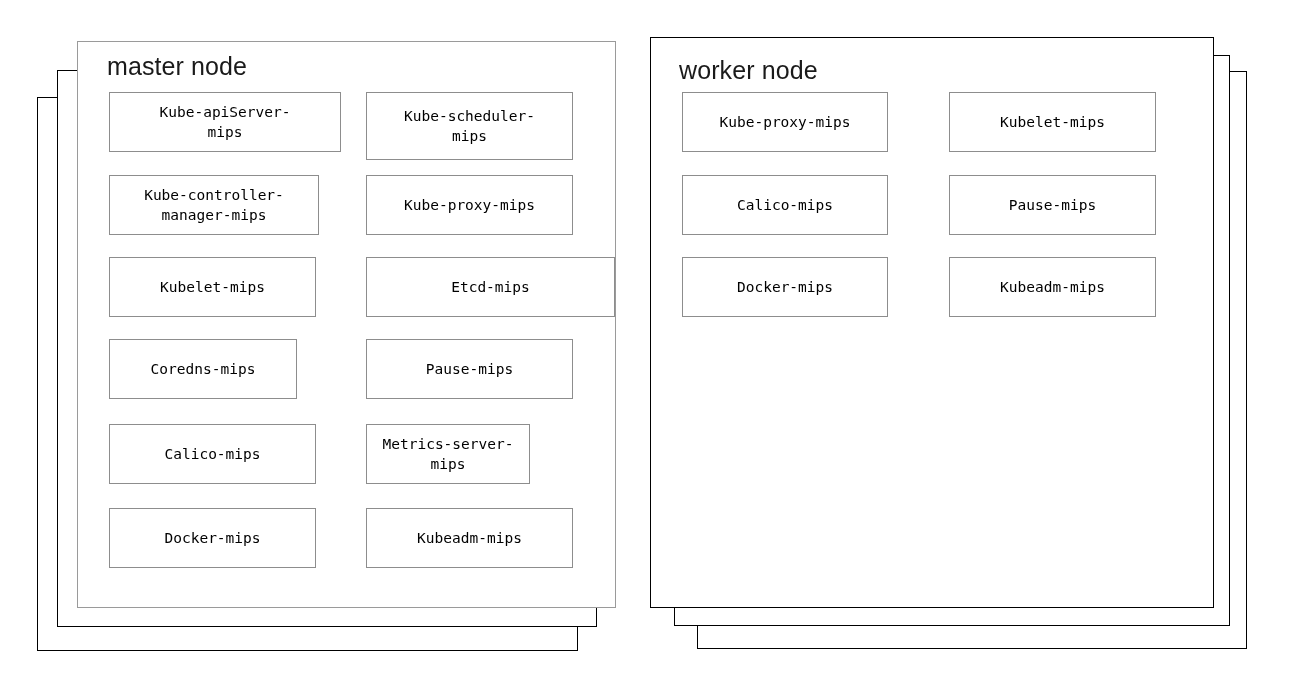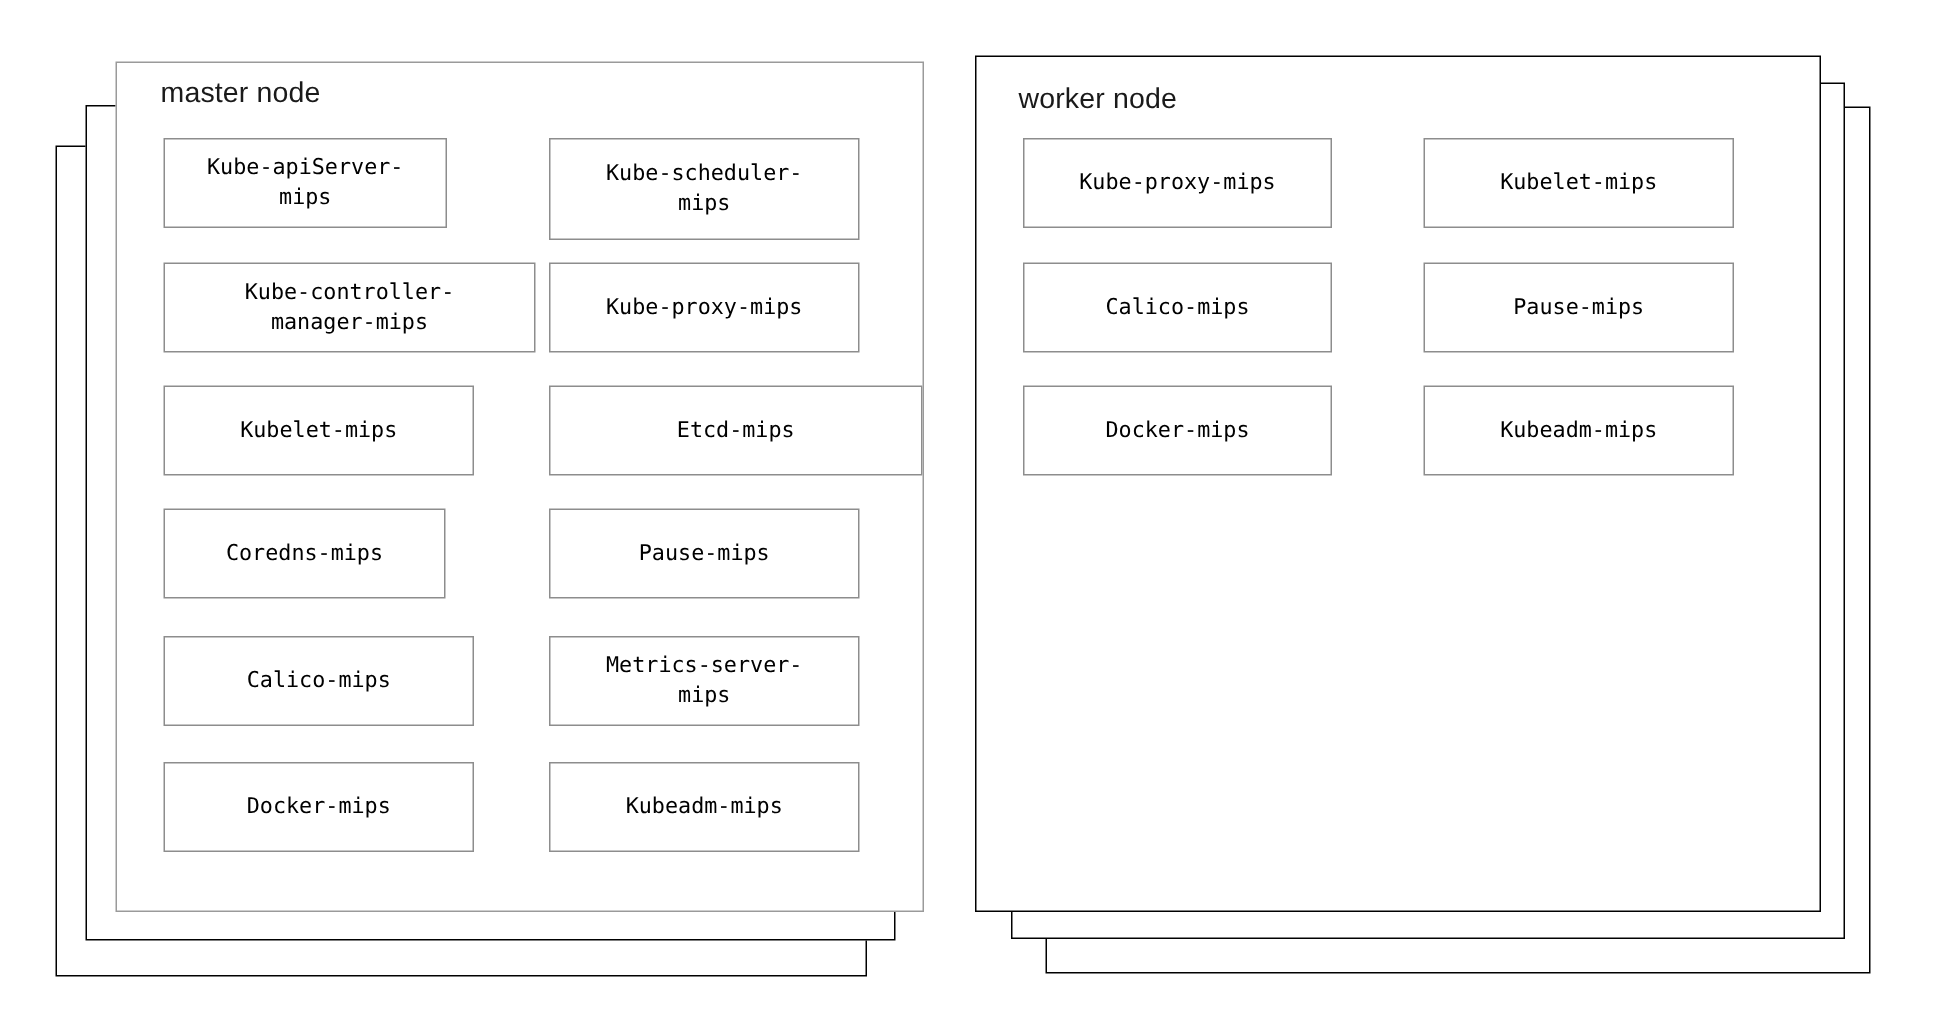--- a/index.html
+++ b/index.html
@@ -36,21 +36,21 @@
     border: 1px solid #9a9a9a;
   }
   .layer-front-black {
     border: 1px solid #000000;
   }
 
   
   .node-title {
     position: absolute;
     font-family: "Liberation Sans", sans-serif;
-    font-size: 19px;
+    font-size: 25px;
     color: #1a1a1a;
     white-space: nowrap;
     letter-spacing: 0.1px;
   }
 
   
   .comp-box {
     position: absolute;
     box-sizing: border-box;
     border: 1px solid #8d8d8d;
@@ -77,30 +77,30 @@
   <div class="stack">
 
     <div class="layer layer-back" style="left:37px; top:97px; width:541px; height:554px;"></div>
 
     <div class="layer layer-back" style="left:57px; top:70px; width:540px; height:557px;"></div>
 
     <div class="layer layer-front-gray" style="left:77px; top:41px; width:539px; height:567px;"></div>
 
     <div class="node-title" style="left:107px; top:52px;">master node</div>
 
-    <div class="comp-box" style="left:109px; top:92px; width:189px; height:60px;">
+    <div class="comp-box" style="left:109px; top:92px; width:232px; height:60px;">
       <span class="comp-box-label">Kube-apiServer-
 mips</span>
     </div>
     <div class="comp-box" style="left:366px; top:92px; width:207px; height:68px;">
       <span class="comp-box-label">Kube-scheduler-
 mips</span>
     </div>
 
-    <div class="comp-box" style="left:109px; top:175px; width:248px; height:60px;">
+    <div class="comp-box" style="left:109px; top:175px; width:210px; height:60px;">
       <span class="comp-box-label">Kube-controller-
 manager-mips</span>
     </div>
     <div class="comp-box" style="left:366px; top:175px; width:207px; height:60px;">
       <span class="comp-box-label">Kube-proxy-mips</span>
     </div>
 
     <div class="comp-box" style="left:109px; top:257px; width:207px; height:60px;">
       <span class="comp-box-label">Kubelet-mips</span>
     </div>
@@ -111,21 +111,21 @@
     <div class="comp-box" style="left:109px; top:339px; width:188px; height:60px;">
       <span class="comp-box-label">Coredns-mips</span>
     </div>
     <div class="comp-box" style="left:366px; top:339px; width:207px; height:60px;">
       <span class="comp-box-label">Pause-mips</span>
     </div>
 
     <div class="comp-box" style="left:109px; top:424px; width:207px; height:60px;">
       <span class="comp-box-label">Calico-mips</span>
     </div>
-    <div class="comp-box" style="left:366px; top:424px; width:207px; height:60px;">
+    <div class="comp-box" style="left:366px; top:424px; width:164px; height:60px;">
       <span class="comp-box-label">Metrics-server-
 mips</span>
     </div>
 
     <div class="comp-box" style="left:109px; top:508px; width:207px; height:60px;">
       <span class="comp-box-label">Docker-mips</span>
     </div>
     <div class="comp-box" style="left:366px; top:508px; width:207px; height:60px;">
       <span class="comp-box-label">Kubeadm-mips</span>
     </div>

